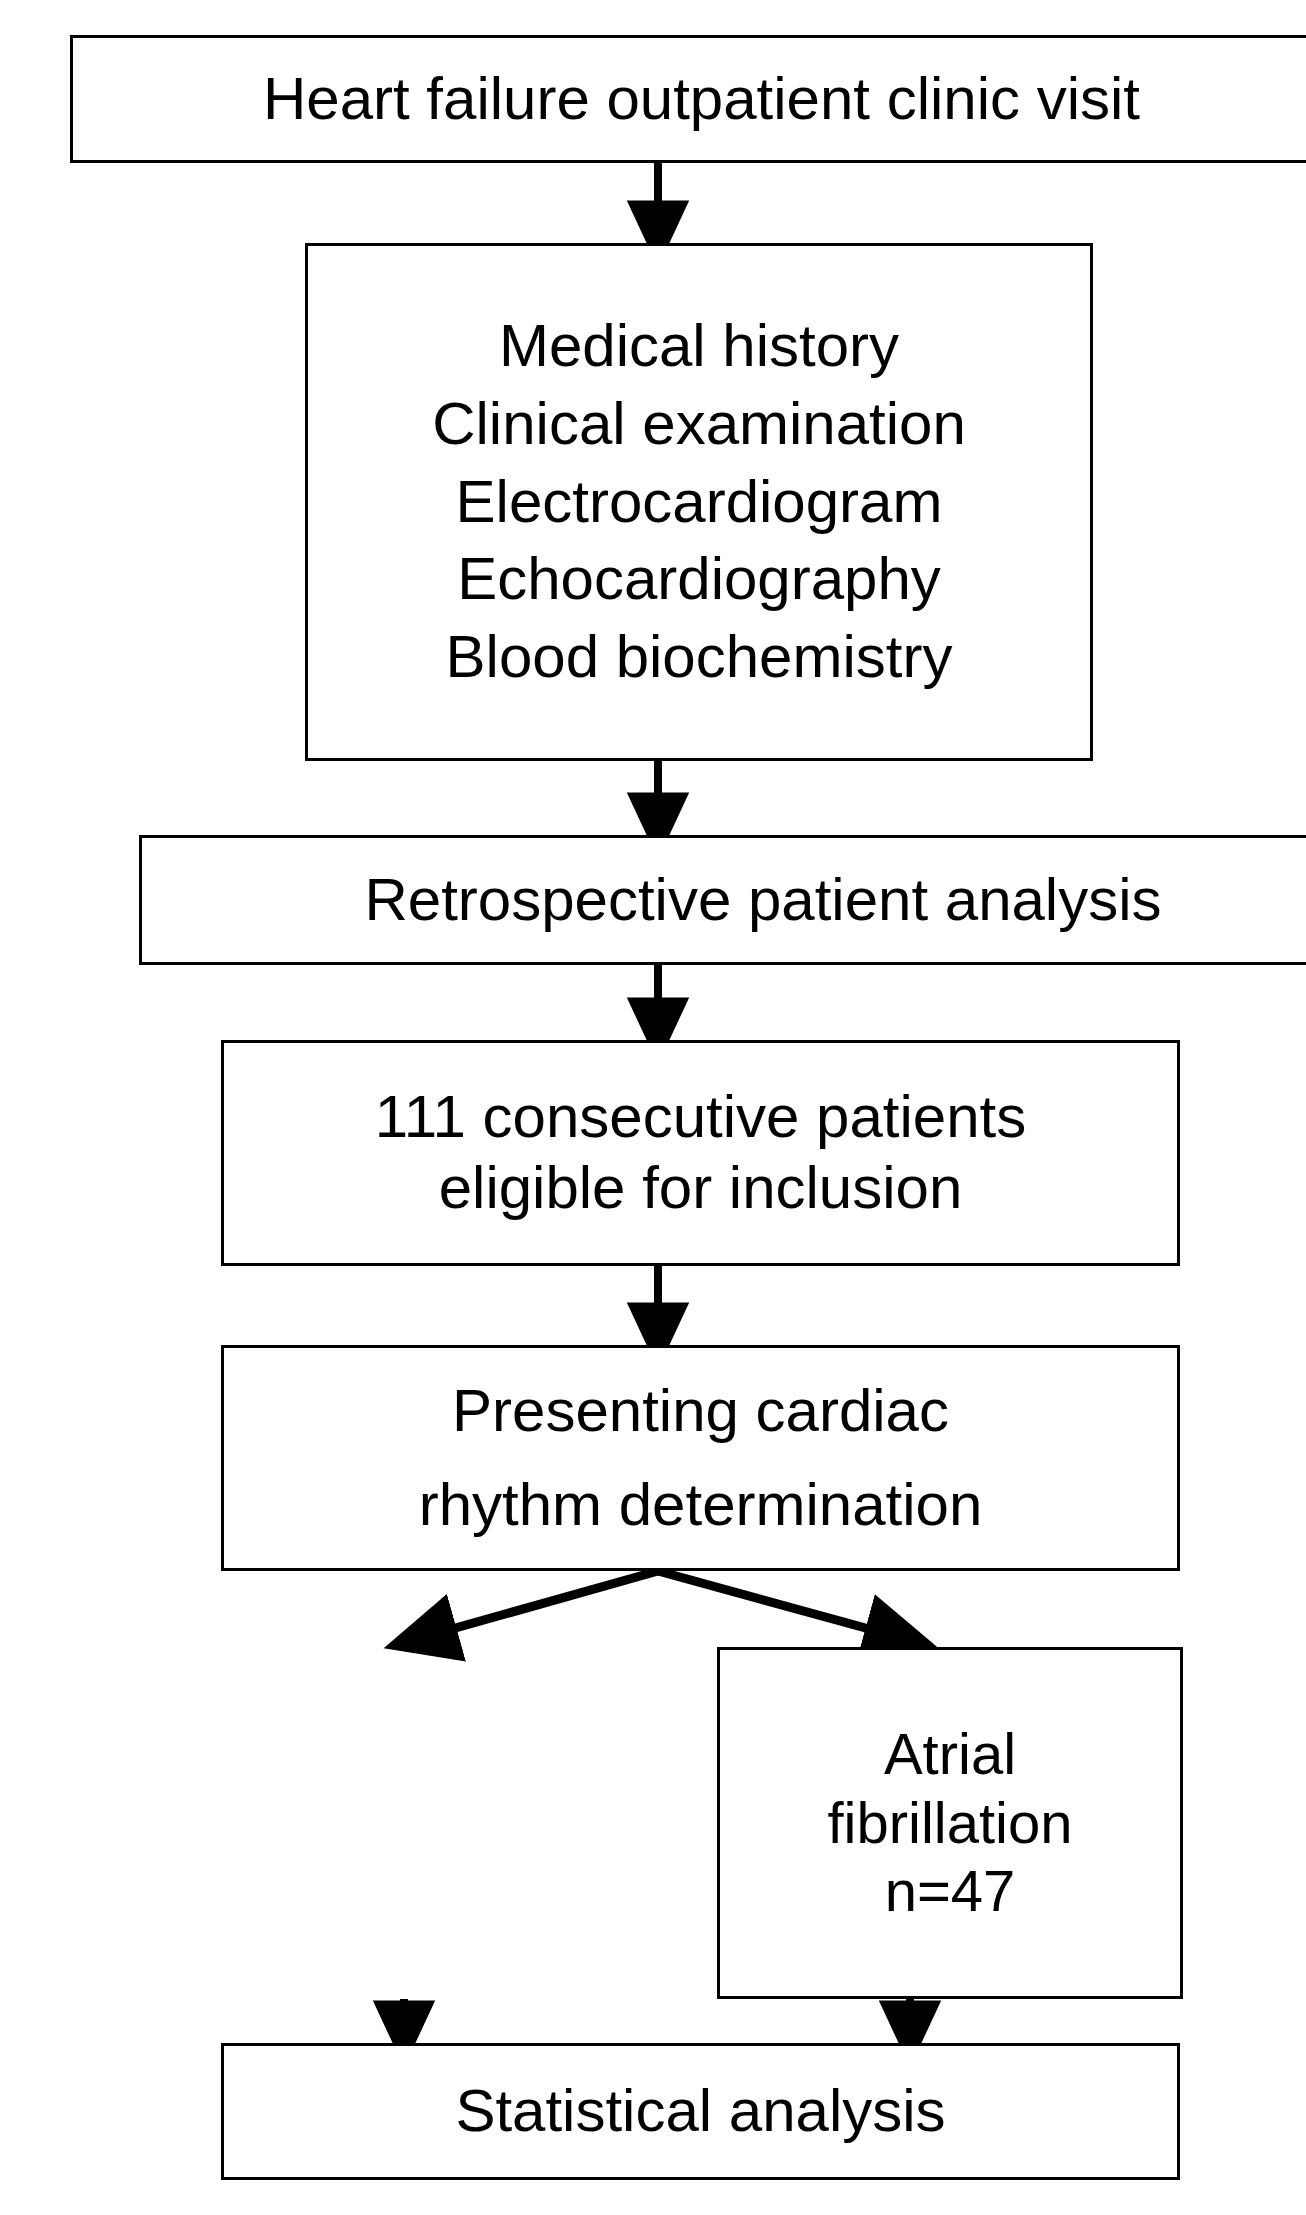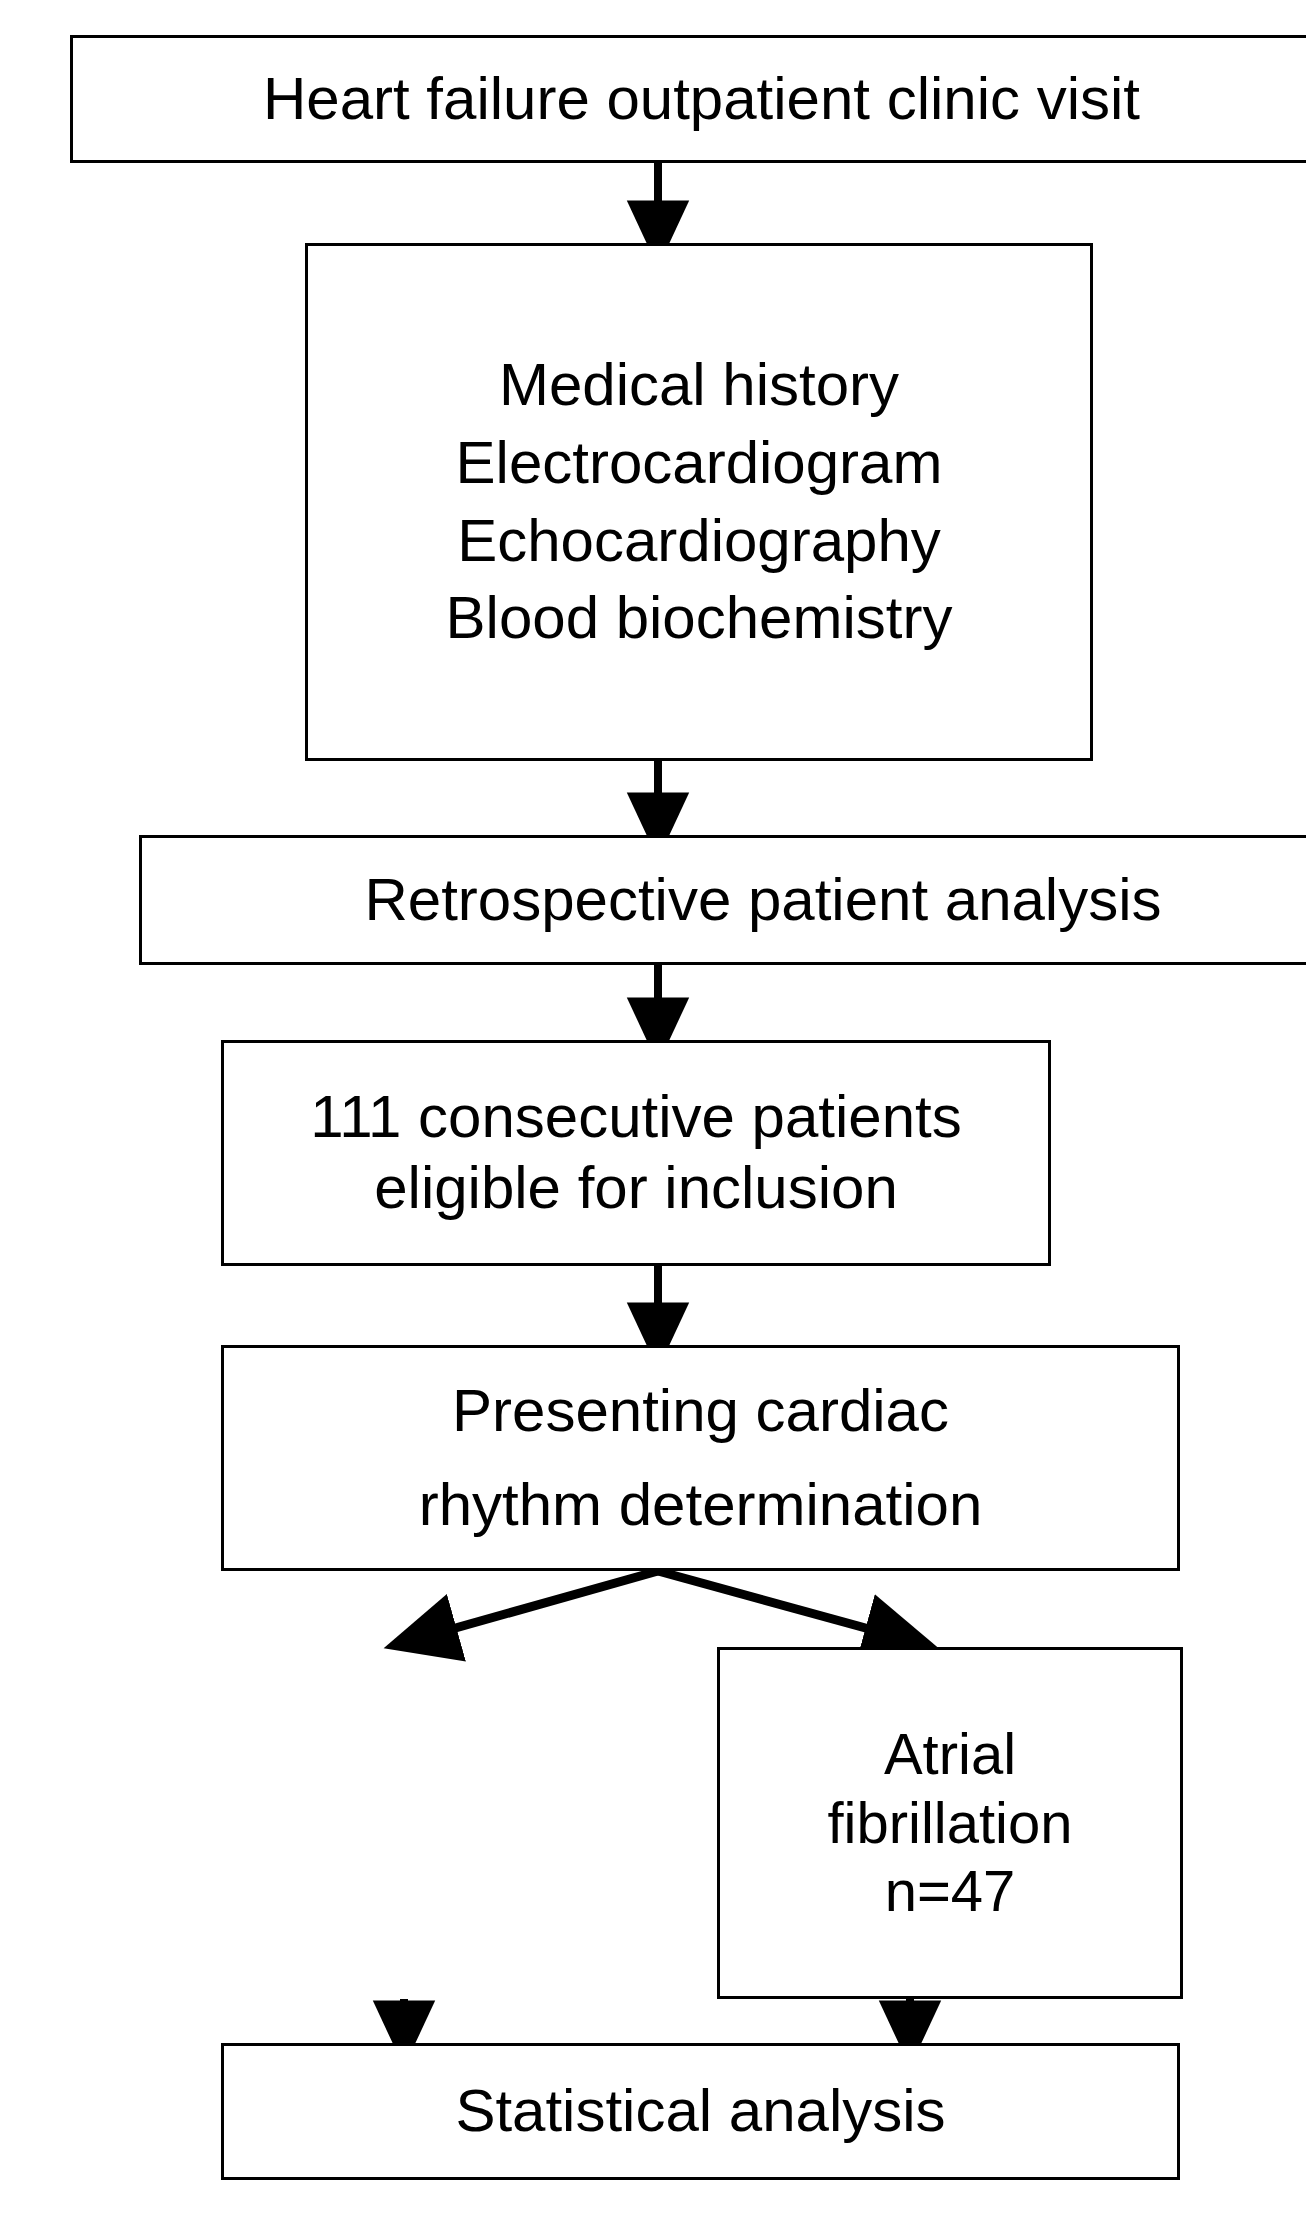--- a/index.html
+++ b/index.html
@@ -33,21 +33,21 @@
     margin-left: 45px;
   }
   .node .line {
     display: block;
     white-space: nowrap;
   }
   
   #node-visit      { left: 25px;  top: 35px;   width: 1263px; height: 128px; font-size: 60px; }
   #node-workup     { left: 260px; top: 243px;  width: 788px;  height: 518px; font-size: 60px; gap: 7px; }
   #node-retro      { left: 94px;  top: 835px;  width: 1248px; height: 130px; font-size: 60px; }
-  #node-eligible   { left: 176px; top: 1040px; width: 830px;  height: 226px; font-size: 60px; }
+  #node-eligible   { left: 176px; top: 1040px; width: 959px;  height: 226px; font-size: 60px; }
   #node-rhythm     { left: 176px; top: 1345px; width: 959px;  height: 226px; font-size: 60px; gap: 23px; }
   #node-sinus      { left: 175px; top: 1647px; width: 443px;  height: 352px; font-size: 58px; }
   #node-af         { left: 672px; top: 1647px; width: 466px;  height: 352px; font-size: 58px; }
   #node-stats      { left: 176px; top: 2043px; width: 959px;  height: 137px; font-size: 60px; }
 
   
   #connectors {
     position: absolute;
     left: 0;
     top: 0;
@@ -85,20 +85,21 @@
 
     <line x1="910" y1="1999" x2="910" y2="2034" stroke="#000000" stroke-width="8" marker-end="url(#arrowhead)"></line>
   </svg>
 
   <div class="node" id="node-visit">
     <span class="line">Heart failure outpatient clinic visit</span>
   </div>
 
   <div class="node" id="node-workup">
     <span class="line">Medical history</span>
+    <span class="line">Clinical examination</span>
     <span class="line">Electrocardiogram</span>
     <span class="line">Echocardiography</span>
     <span class="line">Blood biochemistry</span>
   </div>
 
   <div class="node" id="node-retro">
     <span class="line">Retrospective patient analysis</span>
   </div>
 
   <div class="node" id="node-eligible">

